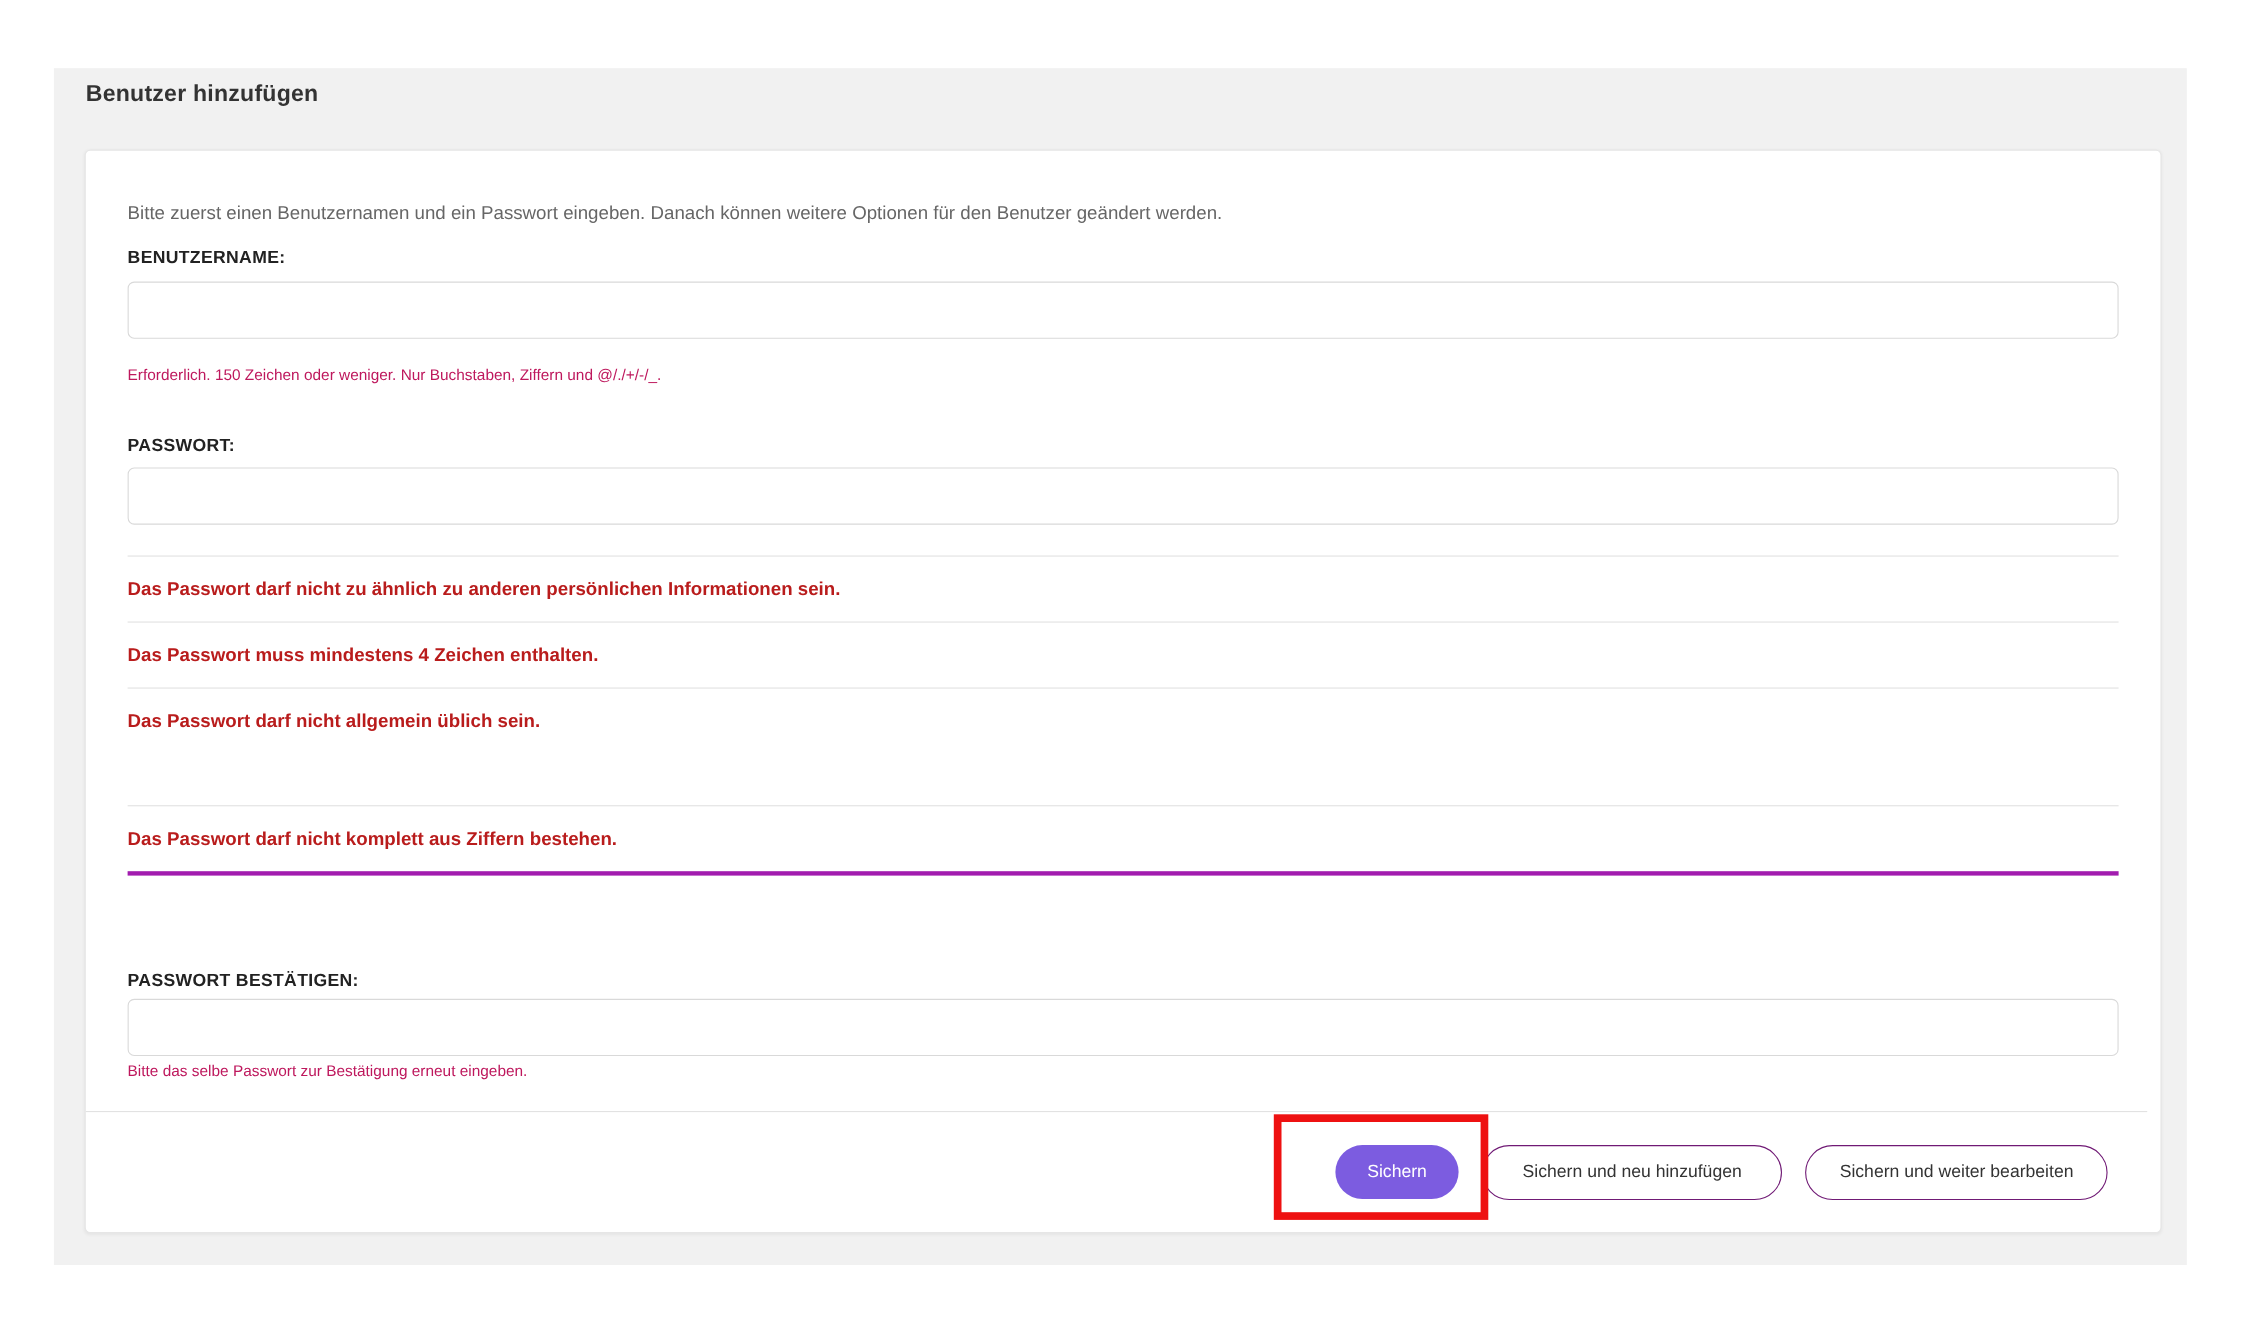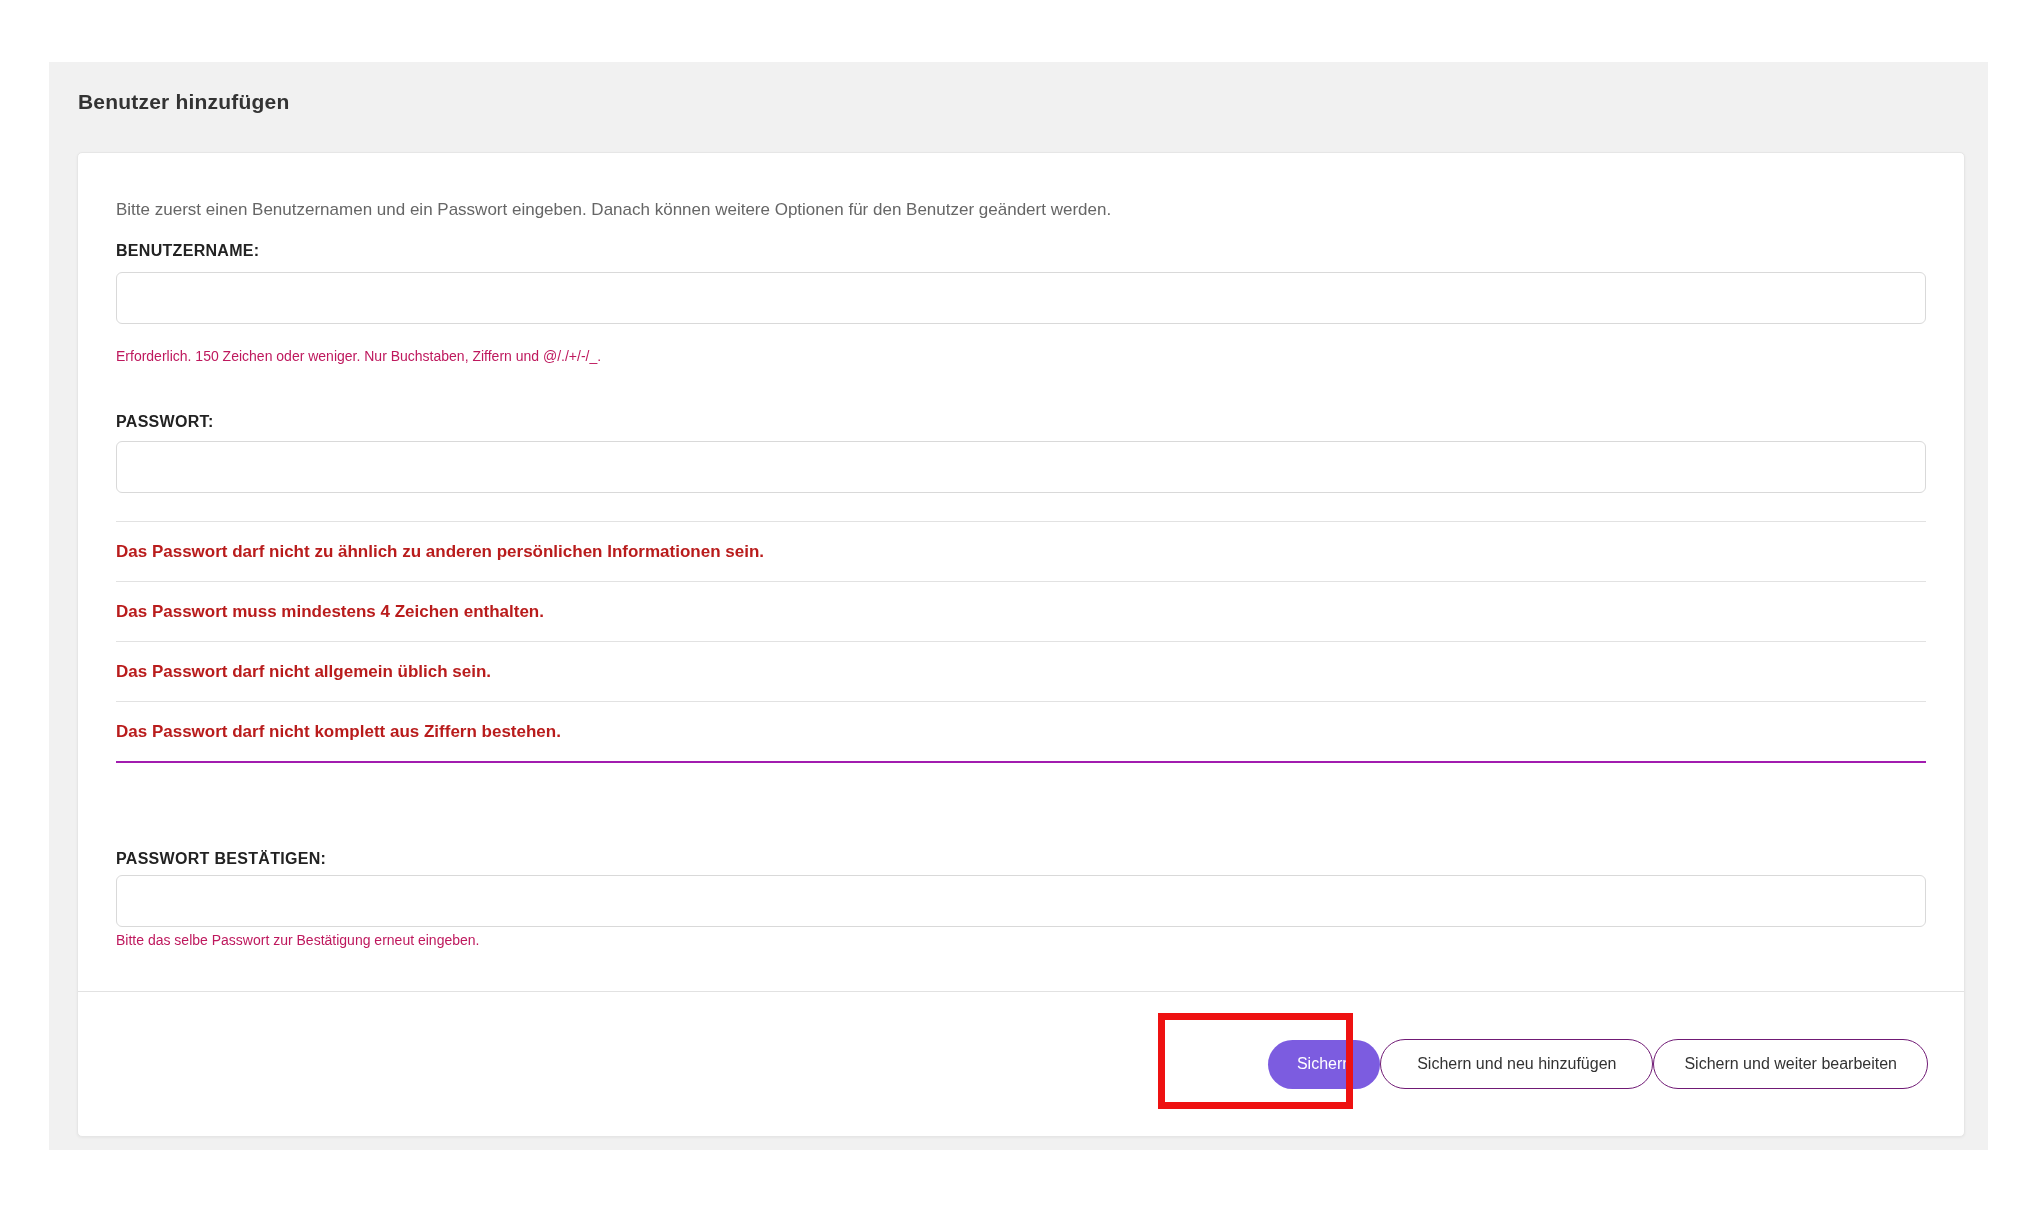--- a/index.html
+++ b/index.html
@@ -5,21 +5,21 @@
   * { margin: 0; padding: 0; box-sizing: border-box; }
   html, body { width: 2040px; height: 1220px; background: #ffffff; overflow: hidden; }
   body { font-family: "Liberation Sans", "DejaVu Sans", sans-serif; position: relative; }
 
   .panel {
     position: absolute; left: 49px; top: 62px;
     width: 1939px; height: 1088px;
     background: var(--panel-gray, #f1f1f1);
   }
   .page-title {
-    padding: 27px 0 0 29px;
+    padding: 11px 0 0 29px;
     font-size: 21px; font-weight: bold; color: #333333;
     line-height: 26px; letter-spacing: 0.2px;
   }
   .card {
     position: relative;
     margin: 37px 23px 0 28px;
     width: 1888px; height: 985px;
     background: #ffffff;
     border: 1px solid #e6e6e6; border-radius: 5px;
     box-shadow: 0 1px 3px rgba(0,0,0,0.05);
@@ -56,27 +56,27 @@
   .help-1 { margin-top: 23px; }
   .help-3 { margin-top: 4px; }
 
   .rules { margin-top: 28px; }
   .rule-row {
     border-top: 1px solid #e2e2e2;
     padding: 20px 0 19px 0;
     font-size: 17px; font-weight: bold; color: #b91c1c;
     line-height: 20px;
   }
-  .rules .rule-row:last-of-type { border-bottom: 2px solid #a21caf; }
+  .rules .rule-row:last-of-type { border-bottom: 4px solid #a21caf; margin-top: 47px; }
 
   .card-footer {
-    position: absolute; left: 0; right: 0; bottom: 0; height: 145px;
+    position: absolute; left: 0; right: 12px; bottom: 0; height: 110px;
     border-top: 1px solid #e2e2e2;
     display: flex; align-items: center; justify-content: flex-end;
-    padding-right: 36px; 
+    padding-right: 36px; gap: 21px;
   }
   .btn {
     display: inline-flex; align-items: center; justify-content: center;
     border-radius: 26px; font-size: 16px; cursor: pointer;
     font-family: "Liberation Sans", sans-serif; white-space: nowrap;
   }
   .btn-primary {
     background: var(--accent-purple, #7c5ce0); color: #ffffff;
     border: none; height: 49px; padding: 0 29px;
   }

